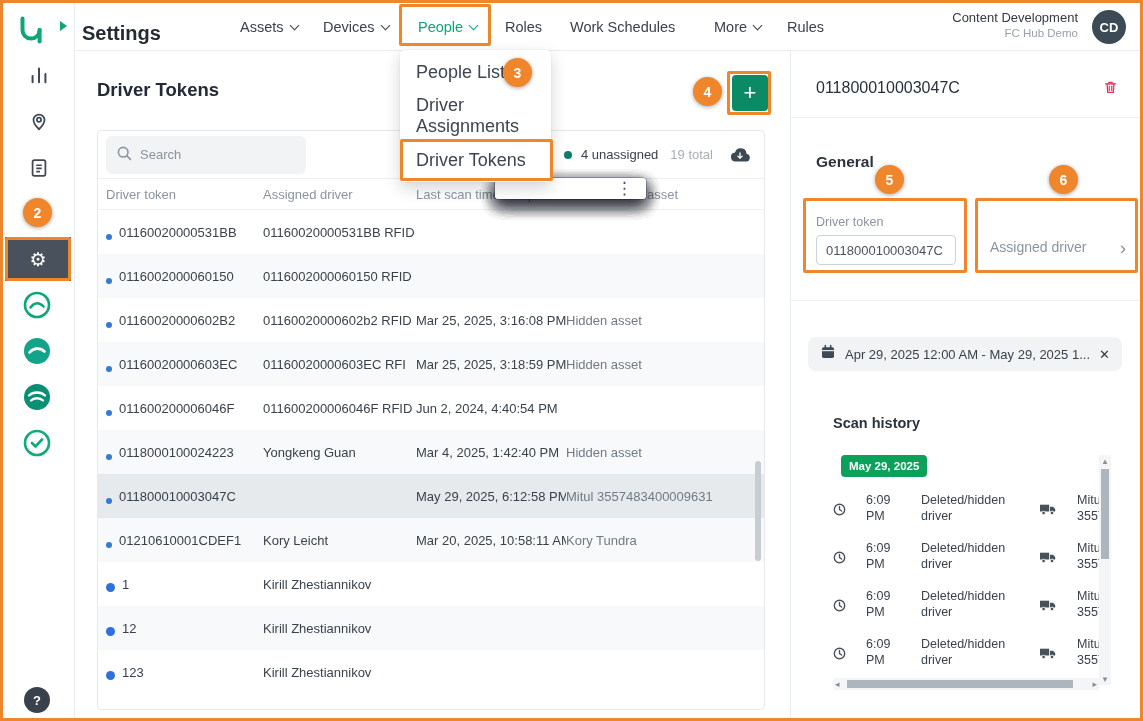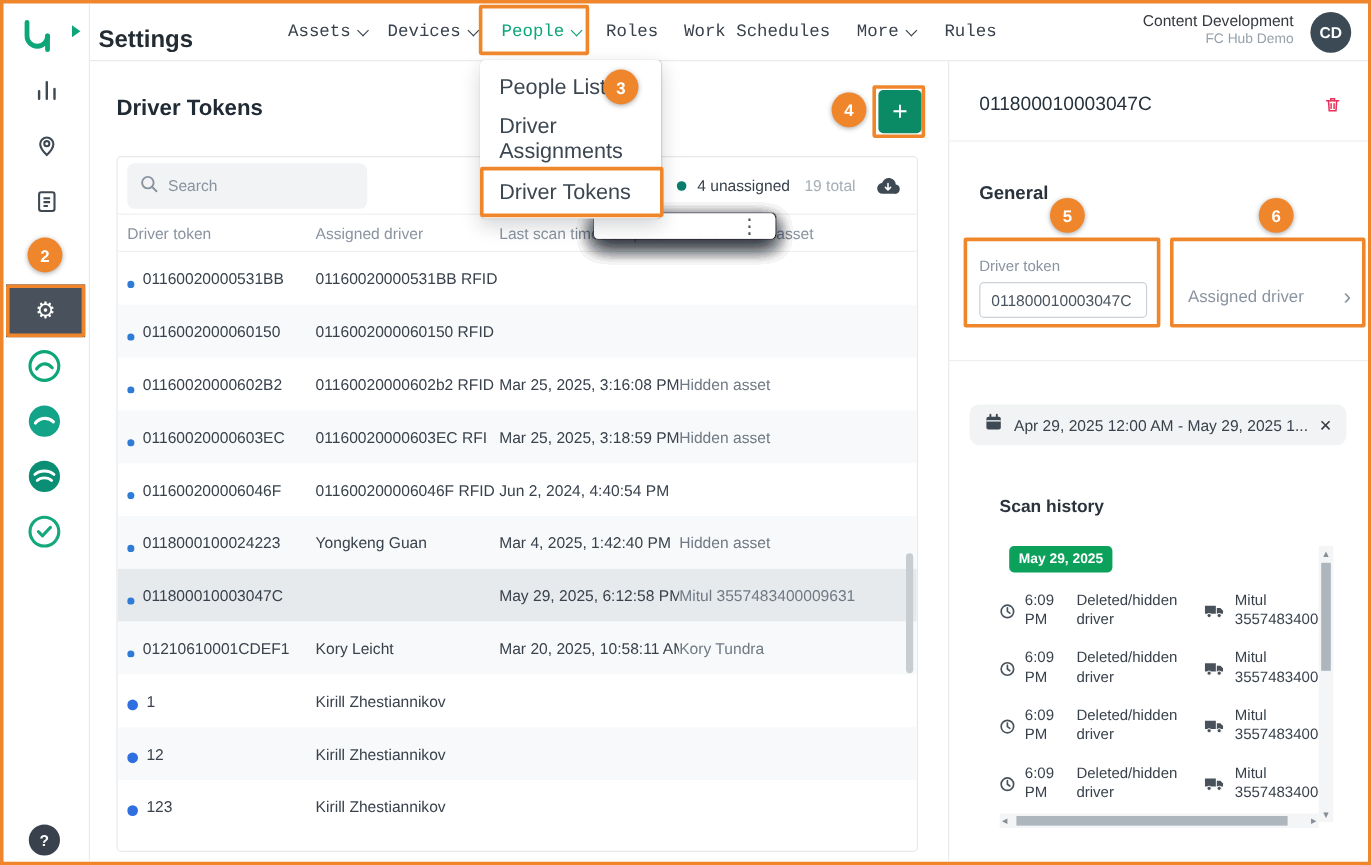--- a/index.html
+++ b/index.html
@@ -15,21 +15,21 @@
   .si-1 { top:52px; } .si-2 { top:98px; } .si-3 { top:145px; }
   .gearblock { position:absolute; left:2px; top:234px; width:66px; height:44px; background:#49525C; display:flex; align-items:center; justify-content:center; cursor:pointer; }
   .gearblock .gear { color:#fff; font-size:19px; line-height:1; }
   .app { position:absolute; left:20px; width:28px; height:28px; cursor:pointer; }
   .ap-1 { top:288px; } .ap-2 { top:334px; } .ap-3 { top:380px; } .ap-4 { top:426px; }
   .help { position:absolute; left:21px; top:684px; width:26px; height:26px; border-radius:50%; background:#39424C; color:#fff; font-size:13px; font-weight:bold; display:flex; align-items:center; justify-content:center; cursor:pointer; }
 
   
   .topbar { position:absolute; left:72px; top:0; right:0; height:48px; background:#fff; border-bottom:1px solid #e9ecef; z-index:5; }
   .tb-title { position:absolute; left:7px; top:0; height:60px; display:flex; align-items:center; font-size:20px; font-weight:bold; color:#232B33; }
-  .nav { position:absolute; top:0; height:48px; display:flex; align-items:center; font-size:14.5px; color:#39424C; cursor:pointer;font-family:Liberation Mono, monospace; }
+  .nav { position:absolute; top:0; height:48px; display:flex; align-items:center; font-size:14.5px; color:#39424C; cursor:pointer; }
   .nav .caret { display:inline-block; width:7px; height:7px; border-right:1.6px solid currentColor; border-bottom:1.6px solid currentColor; transform:rotate(45deg); margin-left:7px; margin-top:-4px; }
   .nav.active { color:#0CA678; }
   .n-assets{left:165px;} .n-devices{left:248px;} .n-people{left:343px;} .n-roles{left:430px;} .n-work{left:495px;} .n-more{left:639px;} .n-rules{left:712px;}
   .acct { position:absolute; right:62px; top:7px; text-align:right; }
   .acct-org { font-size:13px; color:#343A40; }
   .acct-ws { font-size:11.5px; color:#97A1AB; margin-top:2px; }
   .avatar { position:absolute; right:14px; top:7px; width:34px; height:34px; border-radius:50%; background:#3B4A54; color:#fff; font-size:13px; font-weight:bold; display:flex; align-items:center; justify-content:center; cursor:pointer; }
 
   
   .main { position:absolute; left:72px; top:48px; width:715px; height:667px; background:#fff; }
@@ -72,21 +72,21 @@
   .finput { margin:6px 12px 0; width:140px; height:30px; border:1px solid #CBD2D9; border-radius:4px; padding:0 9px; font-size:13px; color:#4A545E; font-family:inherit; outline:none; }
   .abox { position:absolute; left:185px; top:147px; width:162px; height:75px; cursor:pointer; }
   .alabel { position:absolute; left:14px; bottom:18px; font-size:14px; color:#8A94A0; }
   .achev { position:absolute; right:12px; bottom:14px; font-size:19px; color:#8A94A0; }
   .chip { position:absolute; left:17px; top:286px; width:314px; height:34px; background:#f1f3f4; border-radius:8px; display:flex; align-items:center; padding:0 12px; gap:9px; cursor:pointer; }
   .chiptext { flex:1; font-size:13px; color:#39424C; white-space:nowrap; overflow:hidden; }
   .chipclose { font-size:13px; color:#343A40; cursor:pointer; }
   .shtitle { position:absolute; left:42px; top:364px; font-size:14.5px; font-weight:bold; color:#2A333D; }
   .shbadge { position:absolute; left:50px; top:404px; height:22px; line-height:22px; padding:0 8px; border-radius:4px; background:#0CA15A; color:#fff; font-size:11.5px; font-weight:bold; }
   .entries { position:absolute; left:42px; top:434px; width:266px; }
-  .entry { display:grid; grid-template-columns:15px 37px 101px 19px 1fr; column-gap:6px; align-items:center; height:48px; font-size:12.5px; color:#39424C; line-height:1.25; overflow:hidden; }
+  .entry { display:grid; grid-template-columns:15px 37px 101px 19px 1fr; column-gap:18px; align-items:center; height:48px; font-size:12.5px; color:#39424C; line-height:1.25; overflow:hidden; }
   .etime, .edriver, .easset { overflow:hidden; }
   .eclock, .etruck { display:flex; }
   .vscroll { position:absolute; left:308px; top:404px; width:12px; height:230px; background:#f4f5f6; font-size:9px; color:#868E96; text-align:center; }
   .vscroll .arr { display:block; line-height:12px; }
   .vthumb { position:absolute; left:2px; top:14px; width:8px; height:90px; background:#ADB5BD; }
   .vscroll .a-down { position:absolute; bottom:0; left:0; right:0; }
   .hscroll { position:absolute; left:42px; top:627px; width:266px; height:12px; background:#f4f5f6; font-size:9px; color:#868E96; }
   .hscroll .a-left { position:absolute; left:2px; top:0; line-height:12px; }
   .hscroll .a-right { position:absolute; right:2px; top:0; line-height:12px; }
   .hthumb { position:absolute; left:14px; top:2px; width:226px; height:8px; background:#ADB5BD; }

